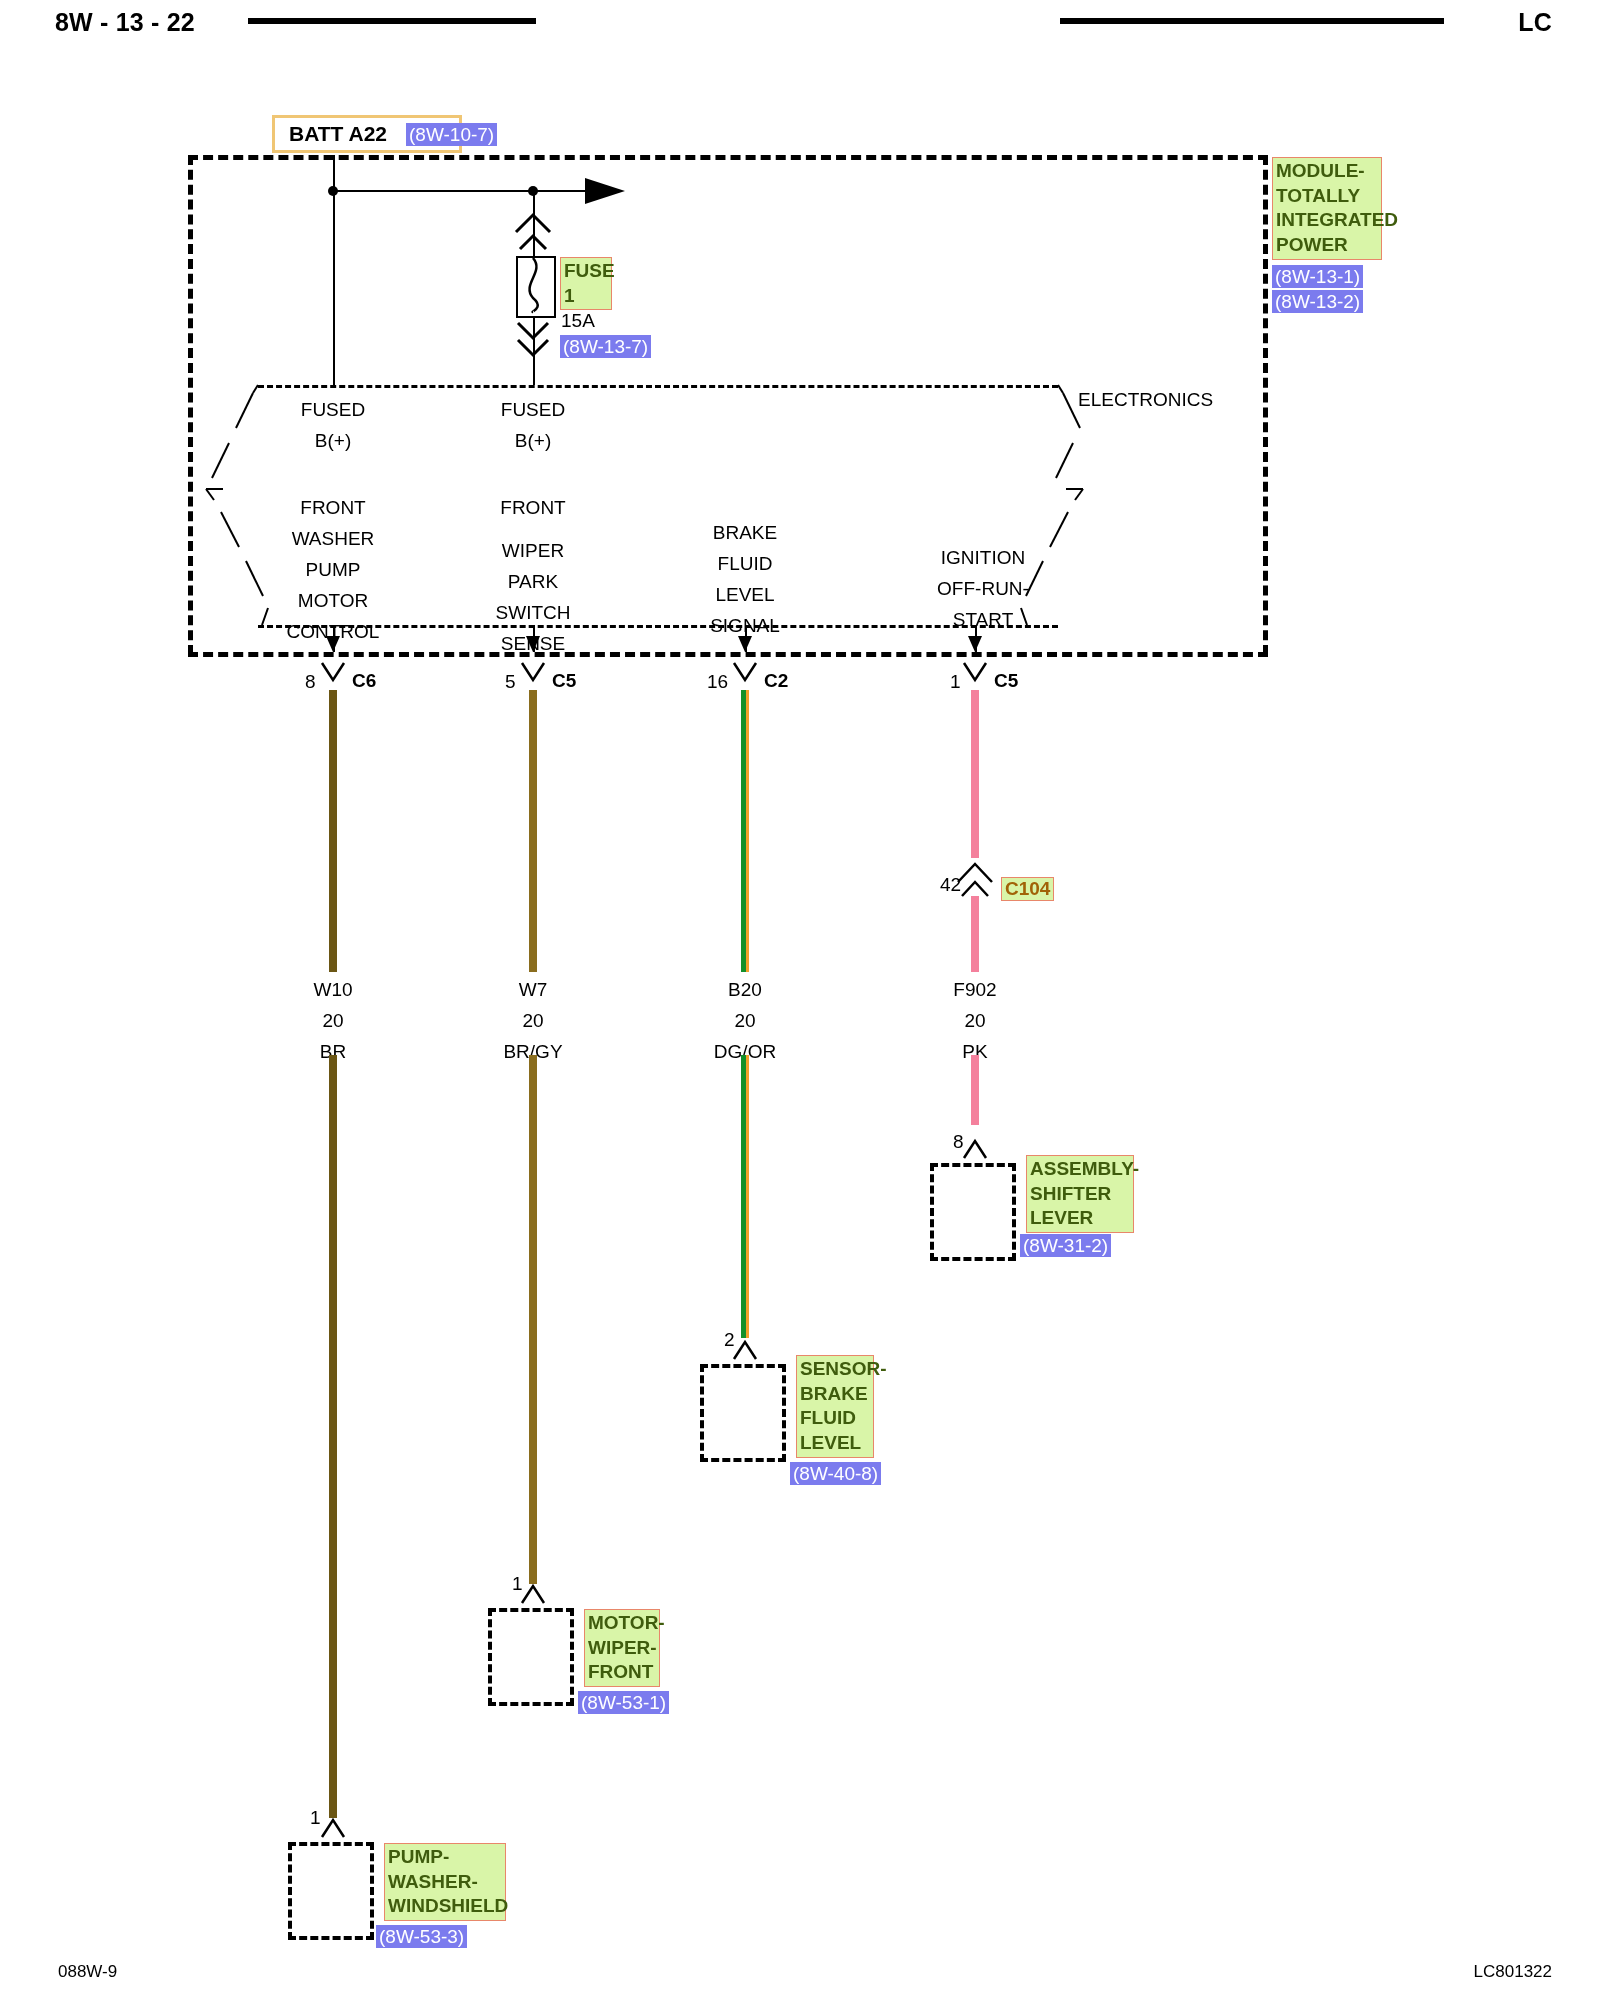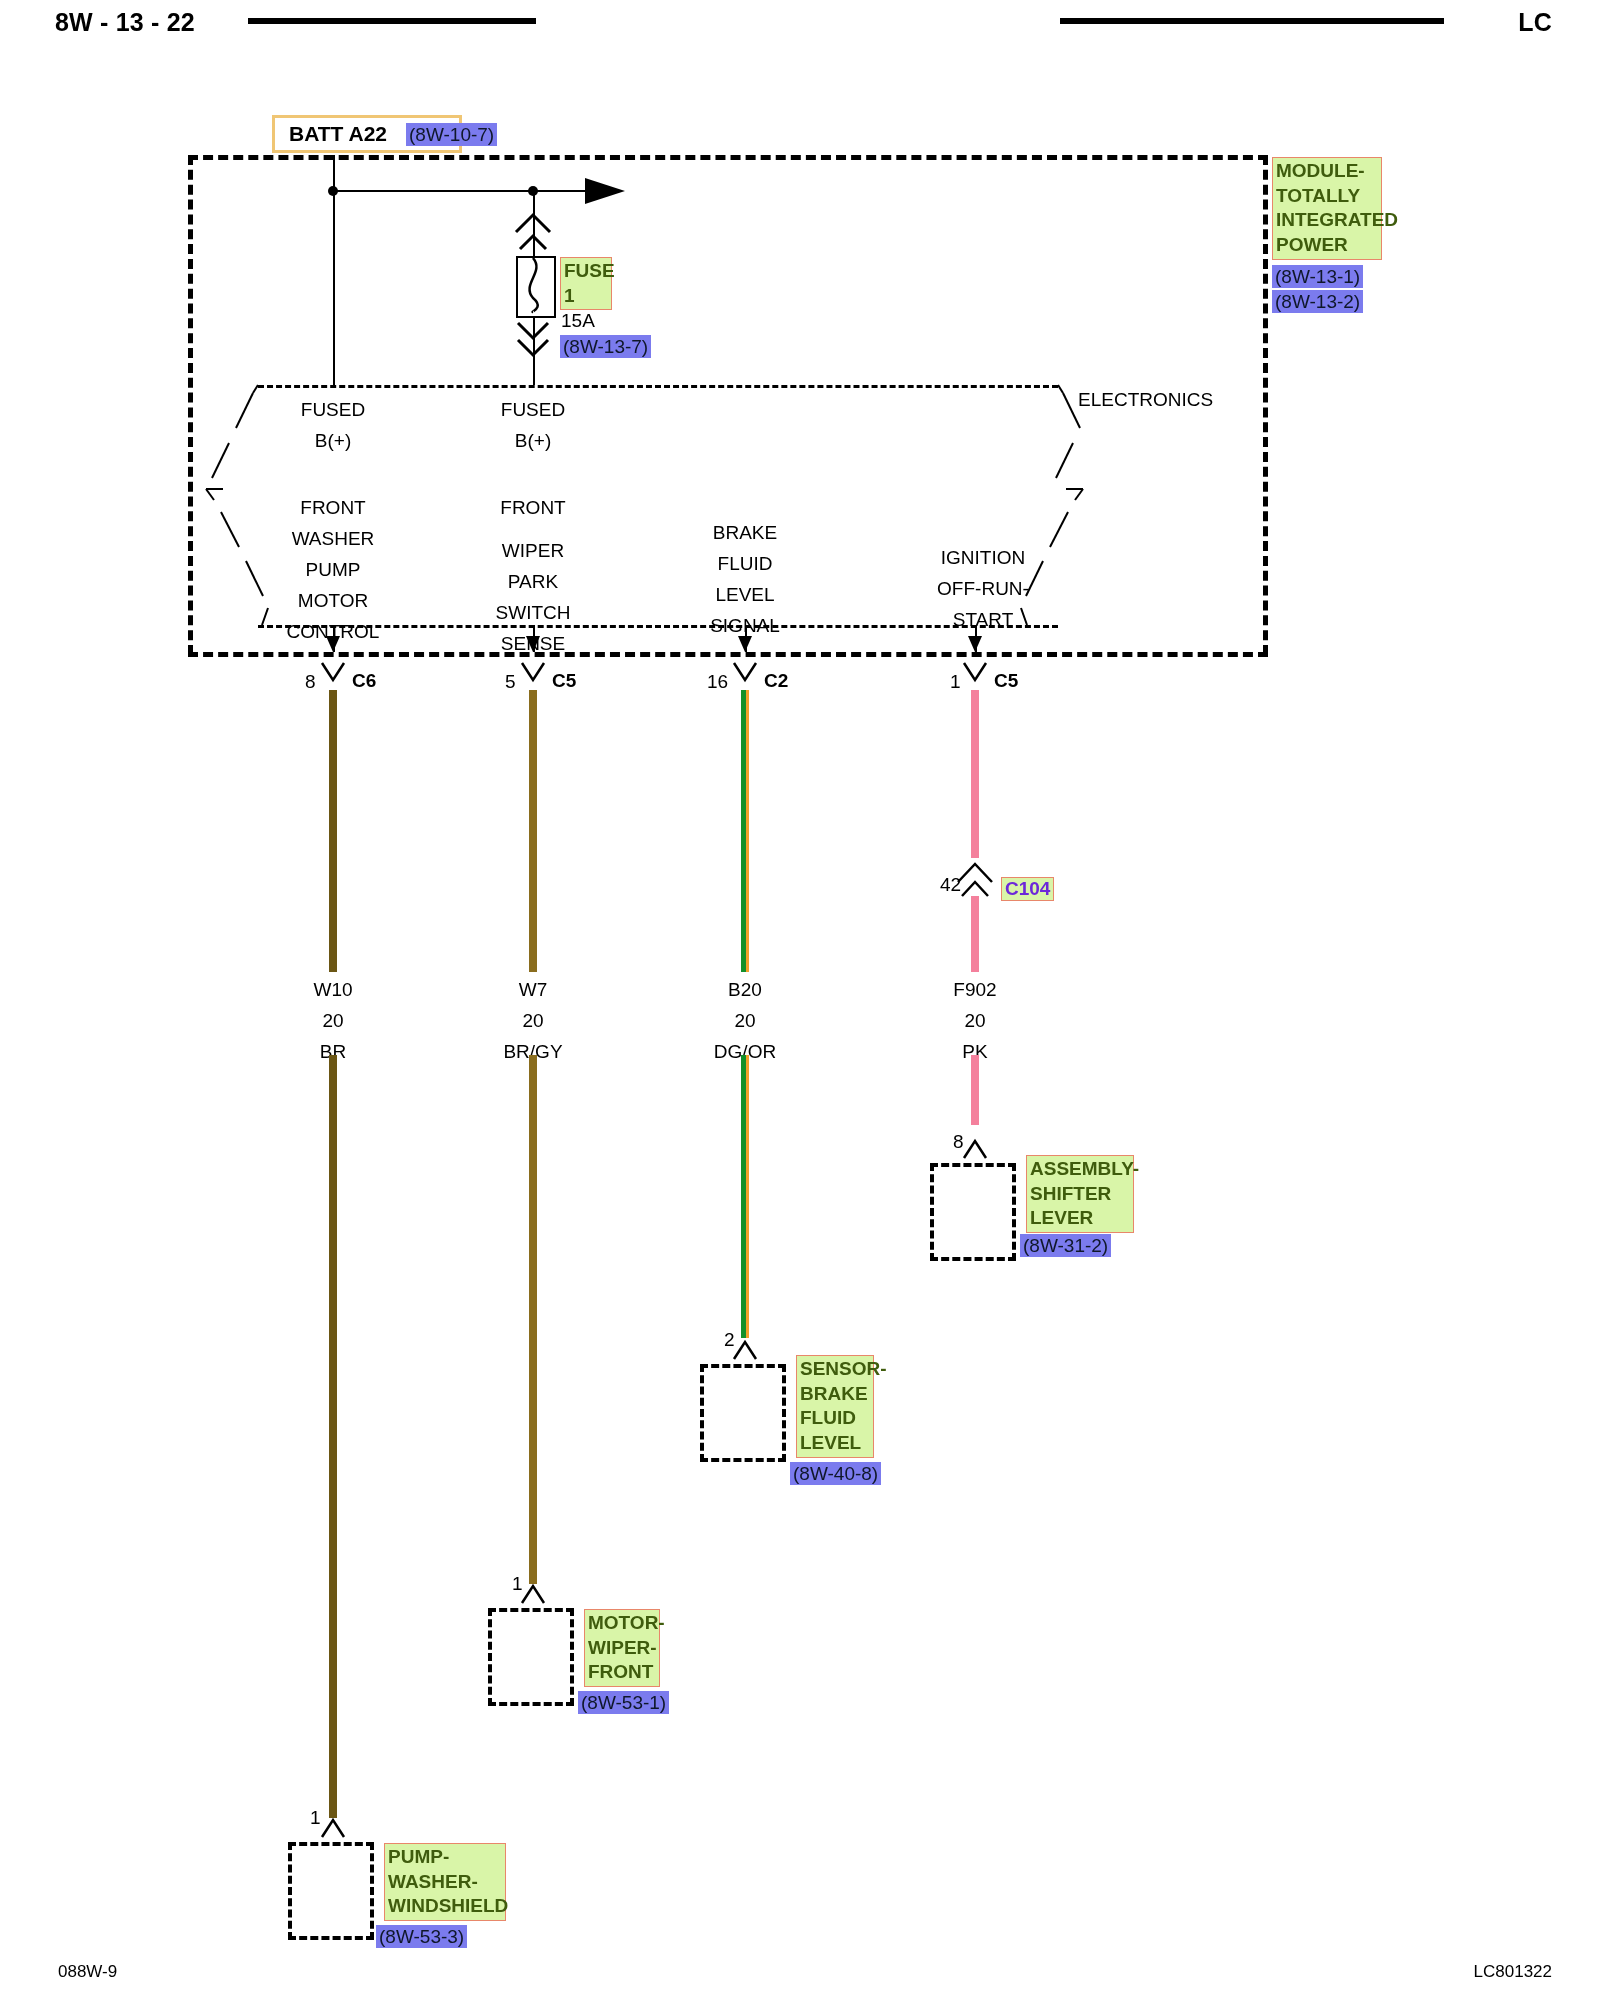--- a/index.html
+++ b/index.html
@@ -74,21 +74,21 @@
     font-size:21px;
     display:flex;
     align-items:center;
     padding-left:14px;
     box-sizing:border-box;
     white-space:nowrap;
   }
   .ref-tag{
     position:absolute;
     background:#7b7bee;
-    color:#0f172a;
+    color:#ffffff;
     font-size:19px;
     padding:1px 3px;
     white-space:nowrap;
     line-height:1.12;
   }
   .name-tag{
     position:absolute;
     background:#d9f5a8;
     border:1px solid #e8876a;
     color:#3f5c0d;
@@ -96,21 +96,21 @@
     font-size:19px;
     line-height:1.30;
     padding:1px 3px;
     white-space:nowrap;
     box-sizing:border-box;
   }
   .conn-tag{
     position:absolute;
     background:#d9f5a8;
     border:1px solid #e8876a;
-    color:#6d28d9;
+    color:#a16207;
     font-weight:bold;
     font-size:19px;
     padding:0px 3px;
     white-space:nowrap;
     box-sizing:border-box;
   }
   .plain{
     position:absolute;
     font-size:19px;
     white-space:nowrap;

